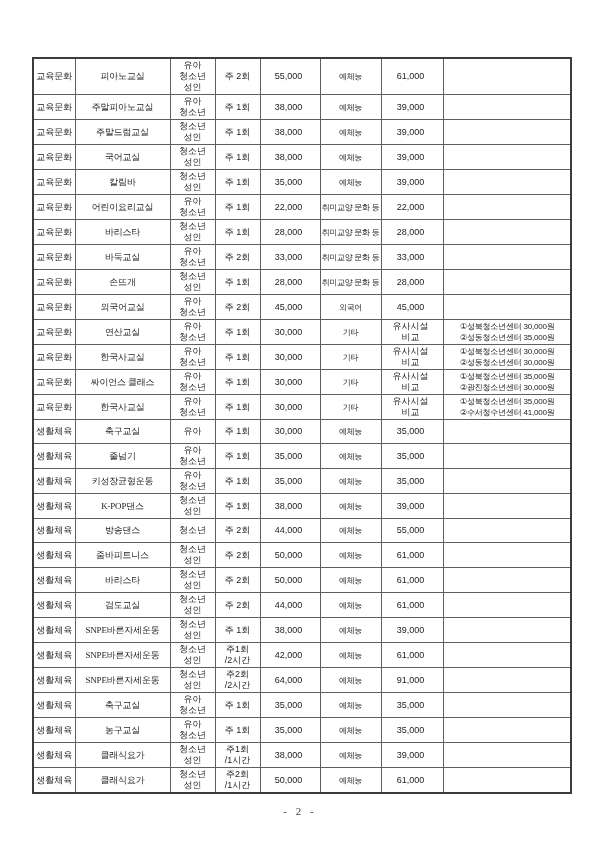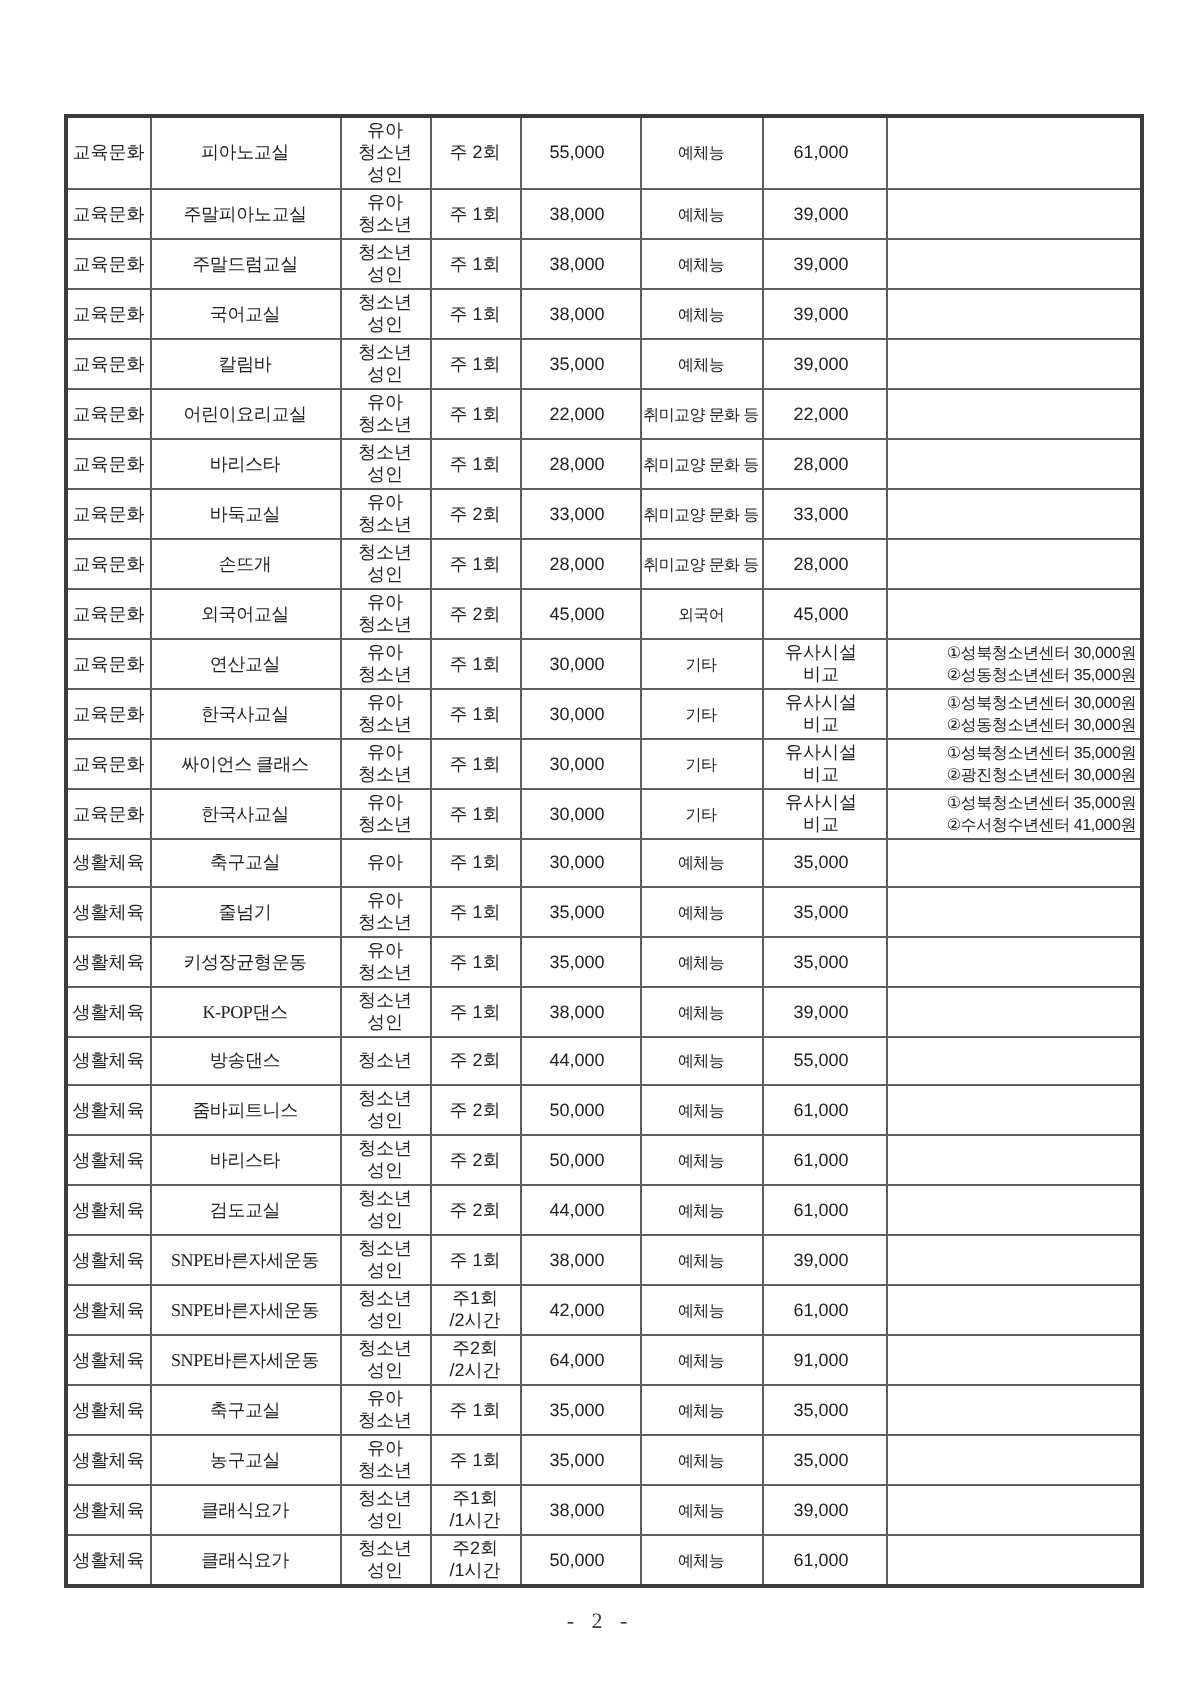--- a/index.html
+++ b/index.html
@@ -47,21 +47,21 @@
   table.fee-table td.col-price2 {
     padding-right: 5px;
   }
   table.fee-table td.col-type {
     font-size: 8px;
     letter-spacing: -0.3px;
     padding: 1px 1px;
     text-align: center;
   }
   table.fee-table td.col-note {
-    text-align: right;
+    text-align: center;
     padding-left: 3px;
     font-size: 8px;
     letter-spacing: -0.2px;
   }
   table.fee-table td.col-name {
     letter-spacing: -0.2px;
     font-family: Liberation Serif, serif;
   }
   .page-footer {
     position: absolute;

